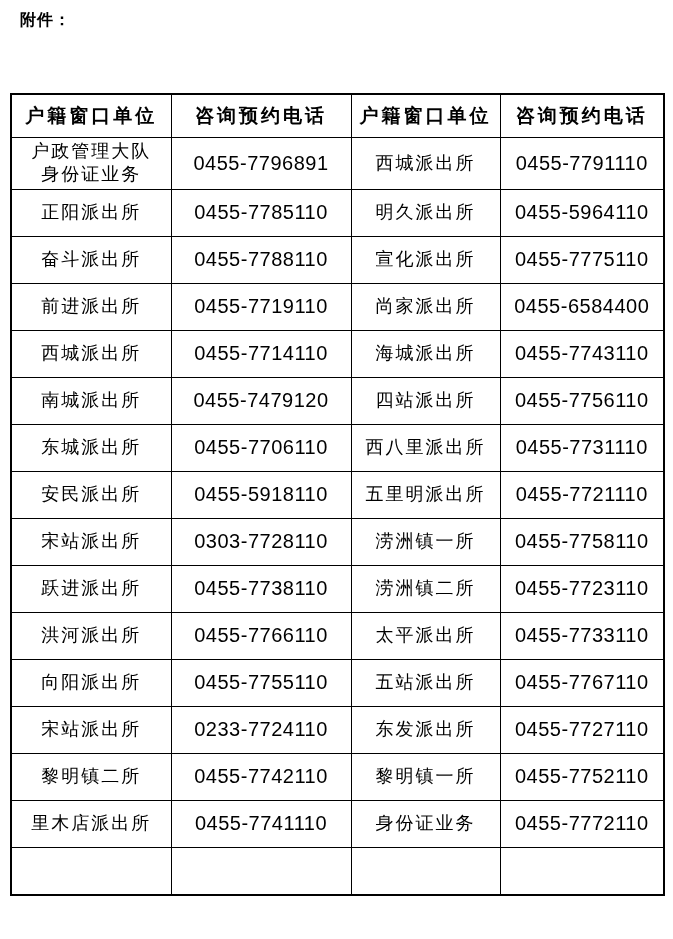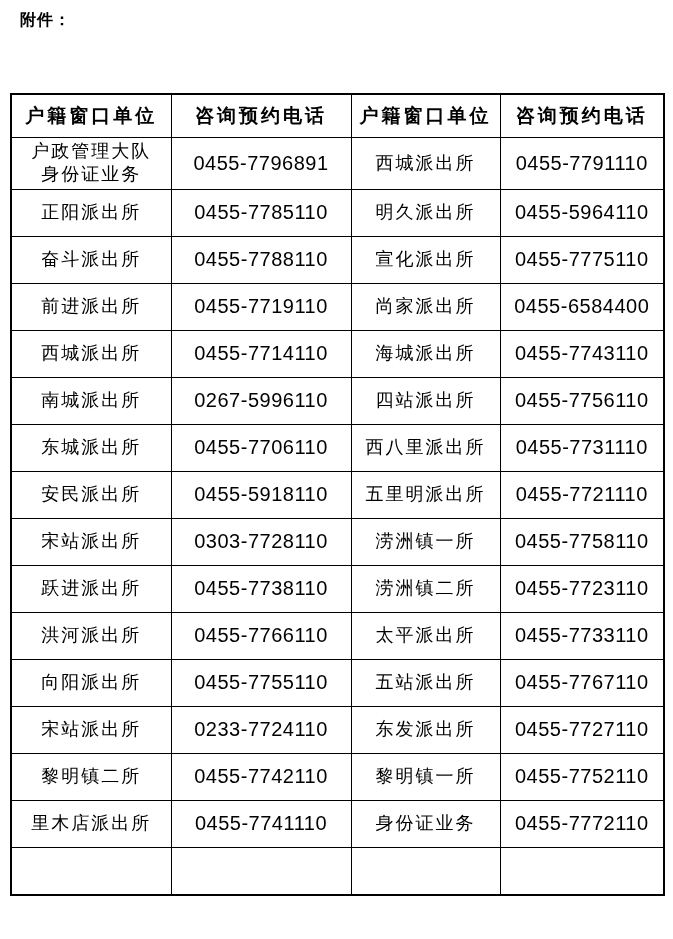--- a/index.html
+++ b/index.html
@@ -108,21 +108,21 @@
         <td class="phone">0455-6584400</td>
       </tr>
       <tr>
         <td class="unit">西城派出所</td>
         <td class="phone">0455-7714110</td>
         <td class="unit">海城派出所</td>
         <td class="phone">0455-7743110</td>
       </tr>
       <tr>
         <td class="unit">南城派出所</td>
-        <td class="phone">0267-5996110</td>
+        <td class="phone">0455-7479120</td>
         <td class="unit">四站派出所</td>
         <td class="phone">0455-7756110</td>
       </tr>
       <tr>
         <td class="unit">东城派出所</td>
         <td class="phone">0455-7706110</td>
         <td class="unit">西八里派出所</td>
         <td class="phone">0455-7731110</td>
       </tr>
       <tr>

